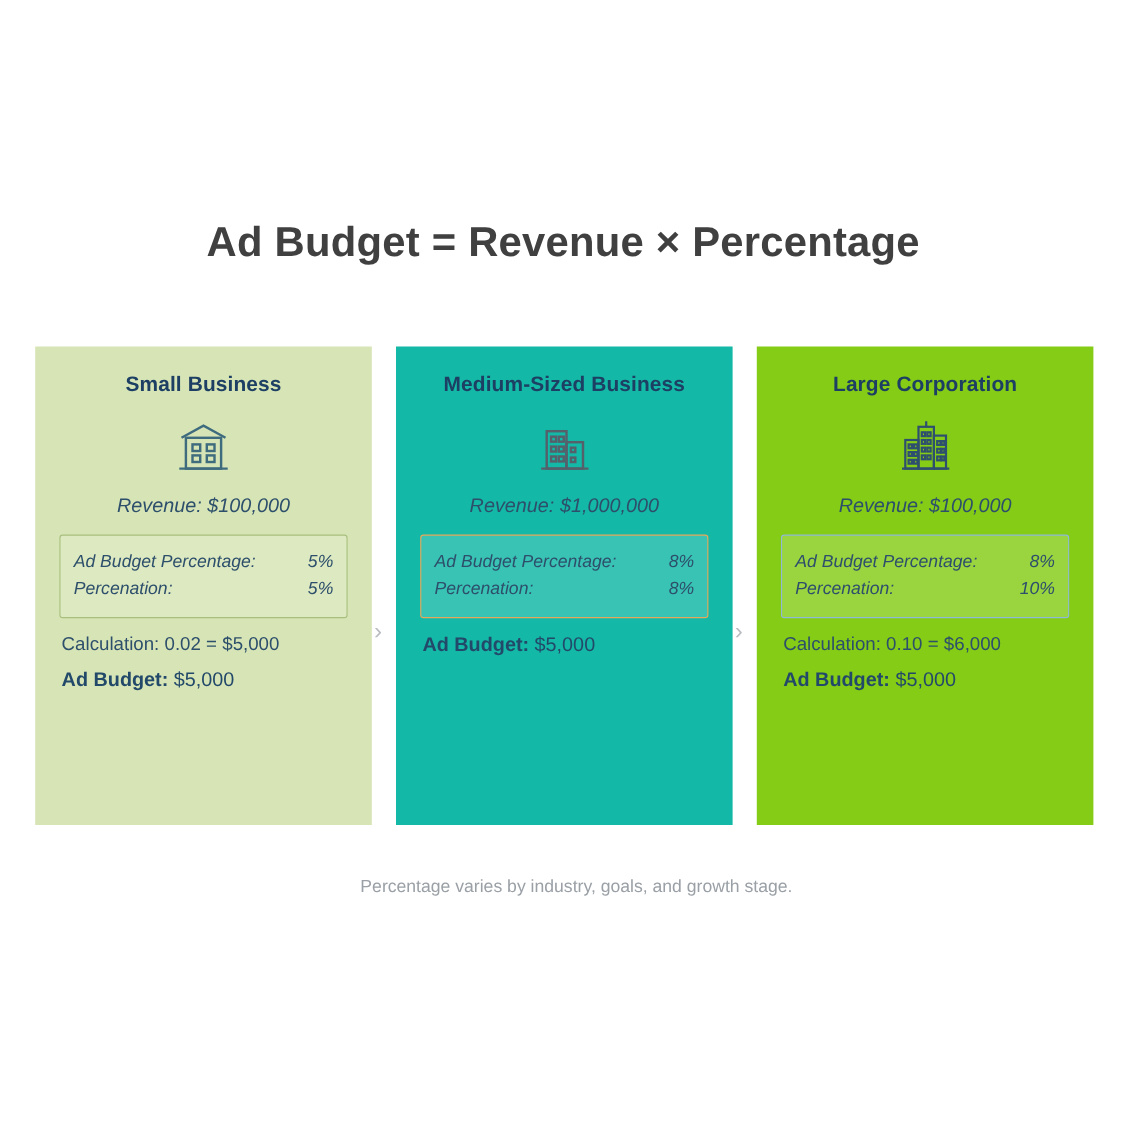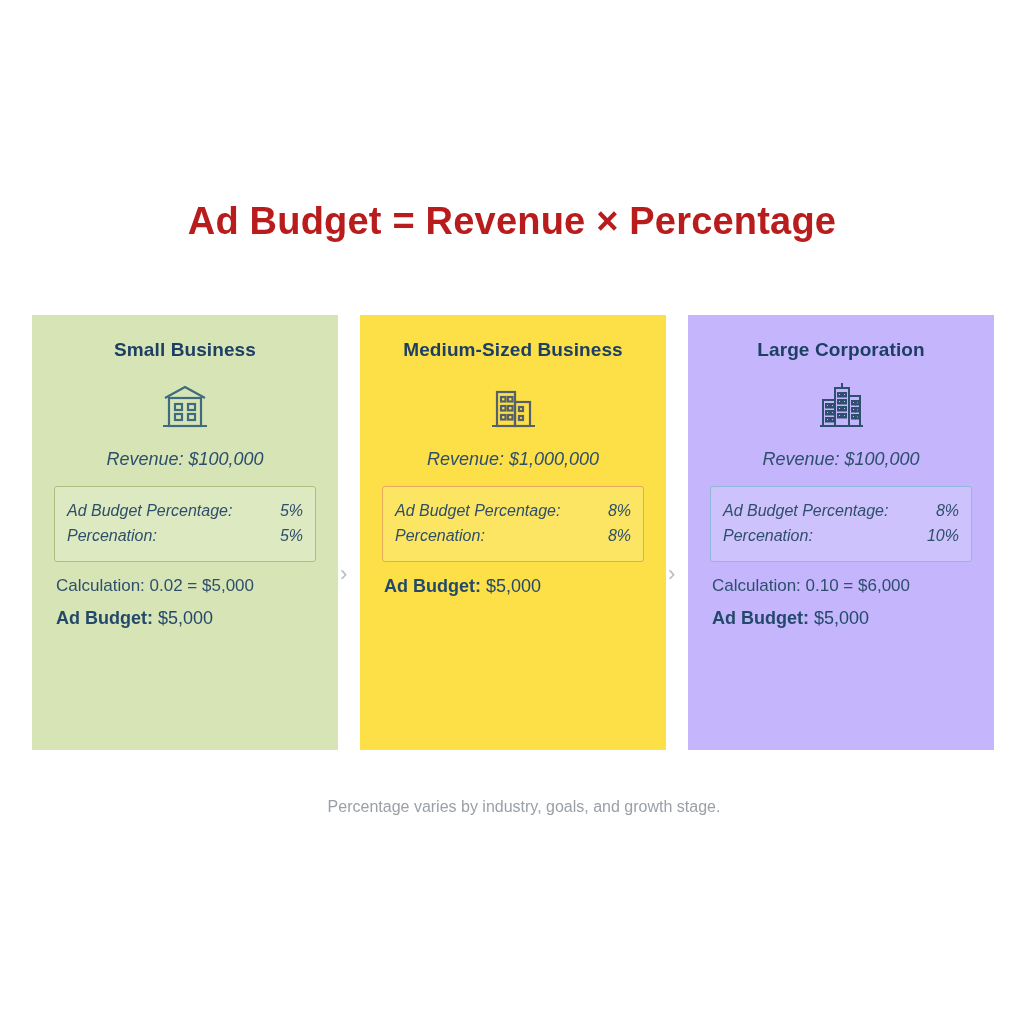--- a/index.html
+++ b/index.html
@@ -20,21 +20,21 @@
     background: #ffffff;
   }
   .title {
     position: absolute;
     top: 200px;
     left: 0;
     width: 1024px;
     text-align: center;
     font-size: 38px;
     font-weight: bold;
-    color: #b91c1c;
+    color: #404040;
     letter-spacing: 0.2px;
   }
   .cards {
     position: absolute;
     top: 315px;
     left: 32px;
     width: 962px;
     height: 435px;
     display: flex;
     flex-direction: row;
@@ -170,21 +170,21 @@
       <div class="budget-line">
         <span class="lbl">Ad Budget: </span>
         <span class="val">$5,000</span>
       </div>
     </div>
 
     <div class="card-gap">
       <div class="chevron">›</div>
     </div>
 
-    <div class="card" style="background:#fde047;">
+    <div class="card" style="background:#14b8a6;">
       <div class="card-title">Medium-Sized Business</div>
       <div class="icon-wrap">
         <svg width="60" height="56" viewBox="0 0 60 56" fill="none" stroke="#55606b" stroke-width="2.2">
           <rect x="14" y="14" width="18" height="34"></rect>
           <rect x="32" y="24" width="15" height="24"></rect>
           <rect x="18" y="19" width="4.5" height="4.5"></rect>
           <rect x="25" y="19" width="4.5" height="4.5"></rect>
           <rect x="18" y="28" width="4.5" height="4.5"></rect>
           <rect x="25" y="28" width="4.5" height="4.5"></rect>
           <rect x="18" y="37" width="4.5" height="4.5"></rect>
@@ -211,21 +211,21 @@
       <div class="budget-line">
         <span class="lbl">Ad Budget: </span>
         <span class="val">$5,000</span>
       </div>
     </div>
 
     <div class="card-gap">
       <div class="chevron">›</div>
     </div>
 
-    <div class="card" style="background:#c4b5fd;">
+    <div class="card" style="background:#84cc16;">
       <div class="card-title">Large Corporation</div>
       <div class="icon-wrap">
         <svg width="60" height="56" viewBox="0 0 60 56" fill="none" stroke="#2f4f6e" stroke-width="2">
           <rect x="12" y="22" width="12" height="26"></rect>
           <rect x="24" y="10" width="14" height="38"></rect>
           <rect x="38" y="18" width="11" height="30"></rect>
           <path d="M31 10 L31 5"></path>
           <rect x="15" y="26" width="3" height="3.5"></rect>
           <rect x="20" y="26" width="3" height="3.5"></rect>
           <rect x="15" y="33" width="3" height="3.5"></rect>

